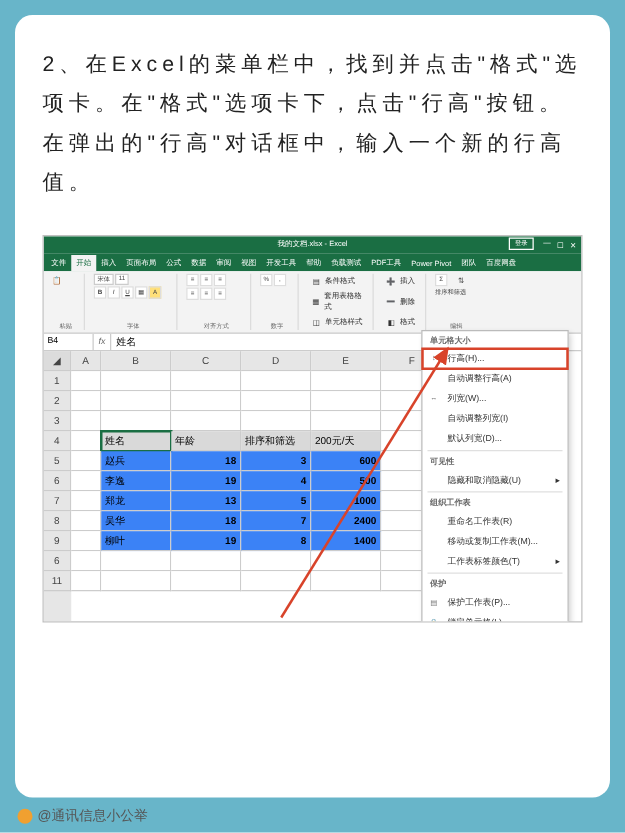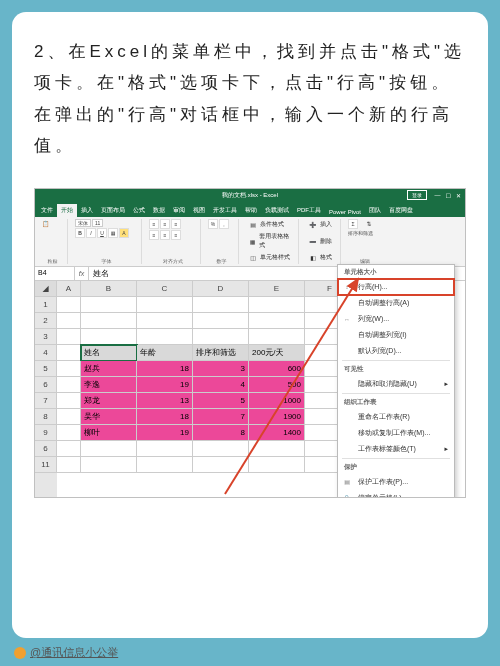--- a/index.html
+++ b/index.html
@@ -175,22 +175,22 @@
     height: 16px;
     justify-content: center;
     color: #444;
   }
   .grid-body {
     flex: 1;
   }
   .data-row { display: flex; height: 16px; }
   .cell { background: #fff; padding: 0 3px; }
   .cell.header-cell { background: #d9d9d9; font-weight: normal; }
-  .cell.data-filled { background: #ec4899; }
-  .cell.right { justify-content: flex-end; }
+  .cell.data-filled { background: #3b82f6; }
+  .cell.right { justify-content: flex-end; font-weight: bold; }
   .cell.selected { outline: 2px solid #1a6e43; outline-offset: -1px; }
   
   
   .dropdown {
     position: absolute;
     right: 10px;
     top: 75px;
     width: 118px;
     background: #fff;
     border: 1px solid #bbb;
@@ -241,21 +241,20 @@
   
   .watermark {
     position: absolute;
     bottom: 6px;
     left: 14px;
     font-size: 11px;
     color: #555;
     display: flex;
     align-items: center;
     gap: 4px;
-    text-decoration: underline;
   }
   .watermark .wm-icon {
     width: 12px; height: 12px;
     border-radius: 50%;
     background: #f0a030;
     display: inline-block;
   }
 
   .cw-a { width: 24px; }
   .cw-b { width: 56px; }
@@ -471,21 +470,21 @@
           <div class="cell cw-c data-filled right">13</div>
           <div class="cell cw-d data-filled right">5</div>
           <div class="cell cw-e data-filled right">1000</div>
           <div class="cell cw-f"></div>
         </div>
         <div class="data-row">
           <div class="cell cw-a"></div>
           <div class="cell cw-b data-filled">吴华</div>
           <div class="cell cw-c data-filled right">18</div>
           <div class="cell cw-d data-filled right">7</div>
-          <div class="cell cw-e data-filled right">1900</div>
+          <div class="cell cw-e data-filled right">2400</div>
           <div class="cell cw-f"></div>
         </div>
         <div class="data-row">
           <div class="cell cw-a"></div>
           <div class="cell cw-b data-filled">柳叶</div>
           <div class="cell cw-c data-filled right">19</div>
           <div class="cell cw-d data-filled right">8</div>
           <div class="cell cw-e data-filled right">1400</div>
           <div class="cell cw-f"></div>
         </div>

